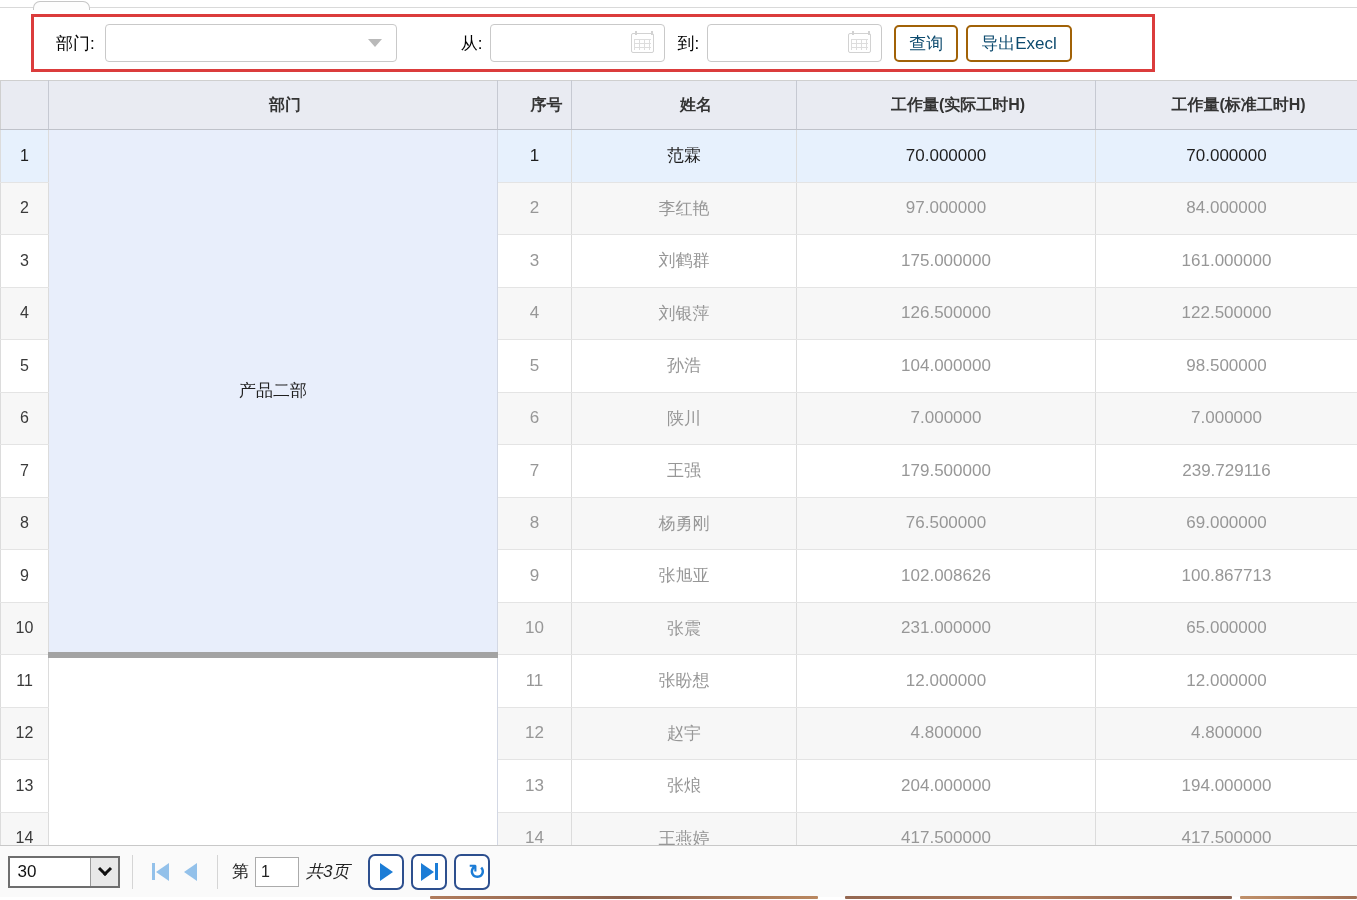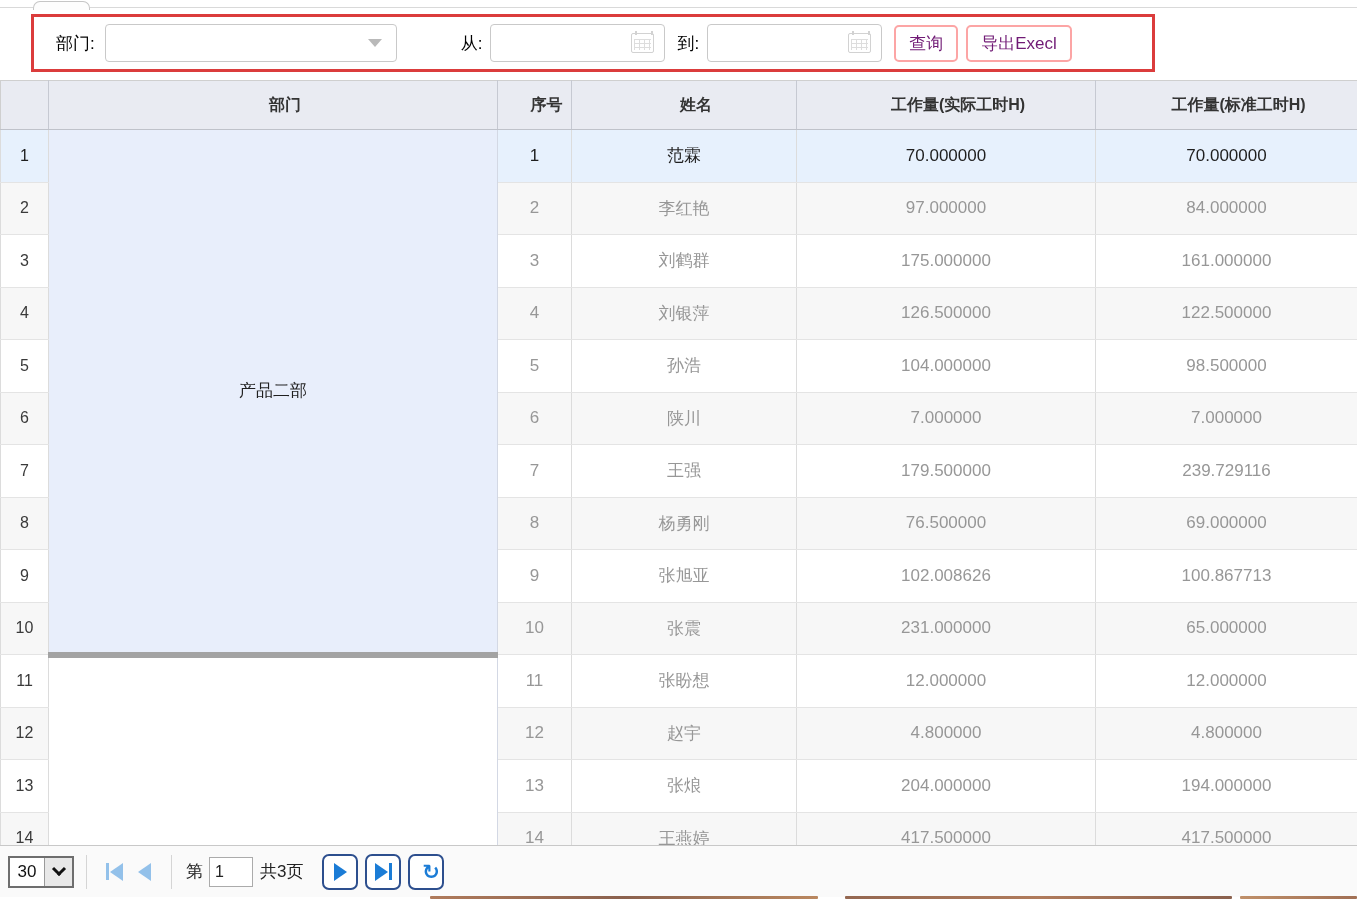--- a/index.html
+++ b/index.html
@@ -26,22 +26,22 @@
     border-radius:4px; background:#fff; display:flex; align-items:center; justify-content:flex-end;
     padding-right:10px; }
   .date-input input { border:none; outline:none; width:130px; height:30px; font-size:16px; }
   .cal-icon { width:23px; height:20px; border:1px solid #d2d2d2; border-radius:2px; position:relative; }
   .cal-icon::before { content:""; position:absolute; left:2px; right:2px; top:5px; bottom:2px;
     background-image:linear-gradient(#ddd 1px, transparent 1px),
                      linear-gradient(90deg,#ddd 1px, transparent 1px);
     background-size:5px 4px; }
   .cal-icon::after { content:""; position:absolute; left:3px; top:-3px; width:4px; height:4px;
     border-left:2px solid #d2d2d2; border-right:2px solid #d2d2d2; width:14px; }
-  .tb-btn { height:37px; border:2px solid #fca5a5; border-radius:5px; background:#fff;
-    color:#701a75; font-size:17px; padding:0 13px; margin-left:8px; cursor:pointer;
+  .tb-btn { height:37px; border:2px solid #a16207; border-radius:5px; background:#fff;
+    color:#0c4a6e; font-size:17px; padding:0 13px; margin-left:8px; cursor:pointer;
     font-family:inherit; white-space:nowrap; }
   #from-label { margin-left:64px; }
   #to-label { margin-left:12px; }
   #query-btn { margin-left:12px; }
 
   
   #table-wrap { position:absolute; left:0; top:80px; width:1357px; height:765px; overflow:hidden; }
   table { border-collapse:collapse; table-layout:fixed; width:1357px; }
   th { height:49px; background:#e9ebf2; color:#333; font-size:16px; font-weight:bold;
     border-right:1px solid #c6c9d2; border-top:1px solid #cfcfcf; border-bottom:1px solid #bfc2ca;
@@ -54,42 +54,42 @@
   tr:nth-child(odd) td { background:#fff; }
   tr.selected td { background:#e7f1fd; color:#1f1f1f; }
   td.dept { background:#e8eefb !important; color:#4a4a4a; font-size:17px;
     border-right:1px solid #d3d8e4; border-bottom:6px solid #a3a3a3; }
   td.dept.empty { background:#fff !important; }
 
   
   #pagination { position:absolute; left:0; top:845px; width:1357px; height:52px;
     background:#fafafa; border-top:1px solid #c8c8c8; display:flex; align-items:center; }
   #page-size { margin-left:8px; height:32px; border:2px solid #6e6e6e; background:#fff;
-    display:flex; align-items:stretch; cursor:pointer; }
+    display:flex; align-items:stretch; cursor:pointer;gap:46px; }
   #page-size .val { width:34px; display:flex; align-items:center; justify-content:center;
     font-size:17px; color:#111; background:#fff; }
   #page-size .arrow-box { width:28px; background:#e8e8e8; border-left:1px solid #9a9a9a;
     display:flex; align-items:center; justify-content:center; }
   .sel-chev { width:10px; height:10px; border-right:3px solid #111; border-bottom:3px solid #111;
     transform:rotate(45deg); margin-top:-5px; }
   .vsep { width:1px; height:34px; background:#d5d5d5; margin:0 12px; }
   .nav-flat { width:30px; height:34px; display:flex; align-items:center; justify-content:center;
     gap:1px; cursor:default; }
   .tri-l { width:0; height:0; border-top:9px solid transparent; border-bottom:9px solid transparent;
     border-right:13px solid #93c1ea; }
   .tri-r { width:0; height:0; border-top:9px solid transparent; border-bottom:9px solid transparent;
     border-left:13px solid #1b7cd6; }
   .bar-dis { width:3px; height:17px; background:#93c1ea; }
   .bar-en { width:3px; height:17px; background:#1b7cd6; }
   .nav-btn { width:36px; height:36px; border:2px solid #2d4f8e; border-radius:7px; background:#fff;
     display:flex; align-items:center; justify-content:center; gap:1px; cursor:pointer; margin-left:7px; }
   #pg-label-pre { font-size:17px; color:#222; margin-left:2px; }
   #pg-input { width:44px; height:30px; border:1px solid #ababab; font-size:16px; color:#222;
     padding-left:5px; margin-left:6px; outline:none; }
-  #pg-total { font-size:17px; color:#222; margin-left:7px; margin-right:12px; }
+  #pg-total { font-size:17px; color:#222; margin-left:7px; margin-right:12px;font-style:italic; }
   #refresh-btn { margin-left:9px; font-size:21px; color:#1b7cd6; font-weight:bold; line-height:1; }
 
   
   .bottom-seg { position:absolute; height:3px; top:896px; opacity:.8; border-radius:1px; }
   #seg1 { left:430px; width:388px; background:linear-gradient(90deg,#9c5a33,#6e3a22,#a96a38); }
   #seg2 { left:845px; width:387px; background:linear-gradient(90deg,#7a4226,#9c5a33,#6e3a22); }
   #seg3 { left:1240px; width:117px; background:linear-gradient(90deg,#b07444,#8a4c2a); }
 </style>
 </head>
 <body>

